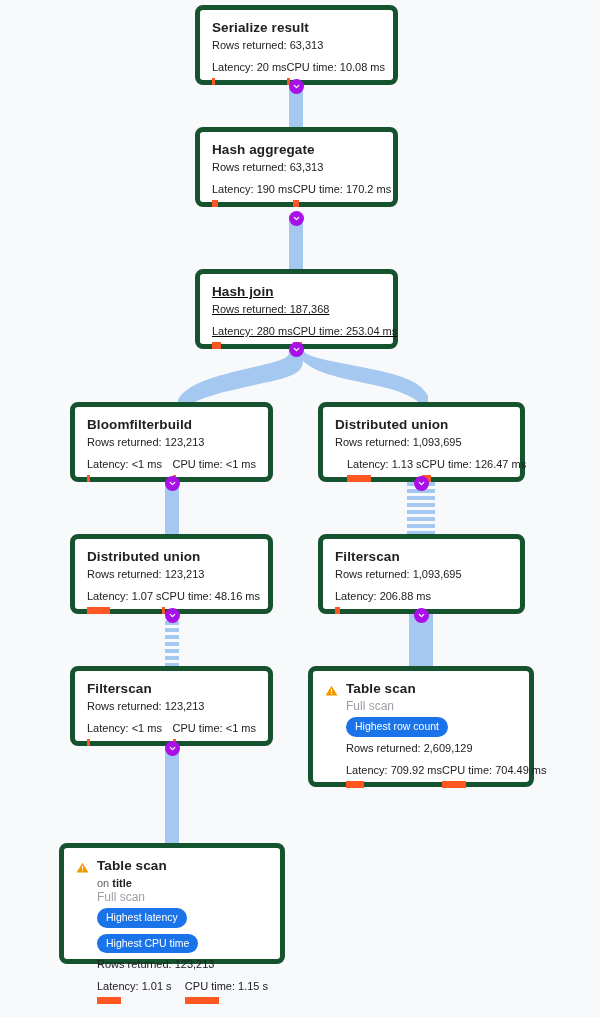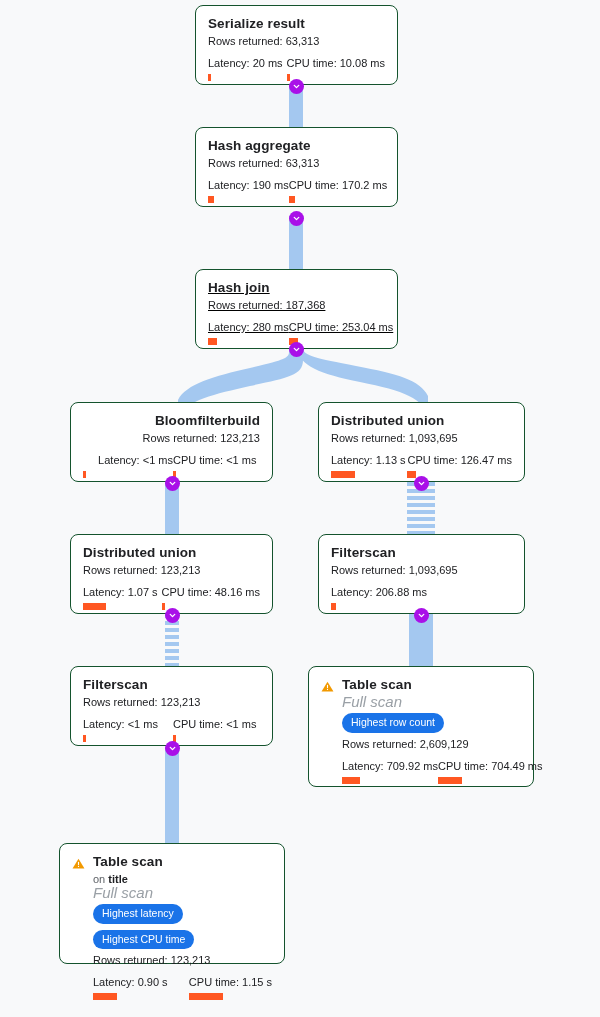--- a/index.html
+++ b/index.html
@@ -40,21 +40,21 @@
     align-items: center;
     justify-content: center;
     z-index: 6;
   }
   .chevron svg { display: block; }
 
   
   .node {
     position: absolute;
     background: #ffffff;
-    border: 1px solid #14532d;
+    border: 5px solid #14532d;
     border-radius: 8px;
     z-index: 4;
     padding: 10px 12px 12px 12px;
   }
   .node-inner { display: flex; gap: 8px; }
   .warn-icon { flex: 0 0 auto; padding-top: 2px; }
   .node-body { flex: 1 1 auto; min-width: 0; }
 
   .node-title {
     font-size: 13.5px;
@@ -64,25 +64,24 @@
     margin-bottom: 2px;
     letter-spacing: 0.1px;
   }
   .node-sub {
     font-size: 11px;
     color: #5f6368;
     line-height: 14px;
   }
   .node-sub b { color: #202124; font-weight: bold; }
   .node-scan {
-    font-size: 15px;
+    font-size: 12px;
     color: #9aa0a6;
     line-height: 14px;
     margin-bottom: 4px;
-    font-style: italic;
   }
   .badges { display: flex; gap: 6px; margin: 2px 0 4px 0; flex-wrap: wrap; }
   .badge {
     background: #1a73e8;
     color: #ffffff;
     font-size: 10.5px;
     line-height: 1;
     padding: 4px 9px 5px 9px;
     border-radius: 10px;
     white-space: nowrap;
@@ -219,21 +218,21 @@
           </div>
           <div class="metric">
             <div class="metric-label">CPU time: 253.04 ms</div>
             <div class="bar" style="width:9px;"></div>
           </div>
         </div>
       </div>
     </div>
   </div>
 
-  <div class="node" style="left:70px; top:402px; width:203px; height:80px;text-align:right;">
+  <div class="node" style="left:70px; top:402px; width:203px; height:80px;">
     <div class="node-inner">
       <div class="node-body">
         <div class="node-title">Bloomfilterbuild</div>
         <div class="rows">Rows returned: 123,213</div>
         <div class="metrics">
           <div class="metric" style="width:90px;">
             <div class="metric-label">Latency: &lt;1 ms</div>
             <div class="bar" style="width:3px;"></div>
           </div>
           <div class="metric">
@@ -244,21 +243,21 @@
       </div>
     </div>
   </div>
 
   <div class="node" style="left:318px; top:402px; width:207px; height:80px;">
     <div class="node-inner">
       <div class="node-body">
         <div class="node-title">Distributed union</div>
         <div class="rows">Rows returned: 1,093,695</div>
         <div class="metrics">
-          <div class="metric" style="width:95px;">
+          <div class="metric" style="width:95px;margin-left:12px;">
             <div class="metric-label">Latency: 1.13 s</div>
             <div class="bar" style="width:24px;"></div>
           </div>
           <div class="metric">
             <div class="metric-label">CPU time: 126.47 ms</div>
             <div class="bar" style="width:9px;"></div>
           </div>
         </div>
       </div>
     </div>
@@ -363,21 +362,21 @@
           <b>title</b>
         </div>
         <div class="node-scan">Full scan</div>
         <div class="badges">
           <span class="badge">Highest latency</span>
           <span class="badge">Highest CPU time</span>
         </div>
         <div class="rows">Rows returned: 123,213</div>
         <div class="metrics">
           <div class="metric" style="width:96px;">
-            <div class="metric-label">Latency: 0.90 s</div>
+            <div class="metric-label">Latency: 1.01 s</div>
             <div class="bar" style="width:24px;"></div>
           </div>
           <div class="metric">
             <div class="metric-label">CPU time: 1.15 s</div>
             <div class="bar" style="width:34px;"></div>
           </div>
         </div>
       </div>
     </div>
   </div>

